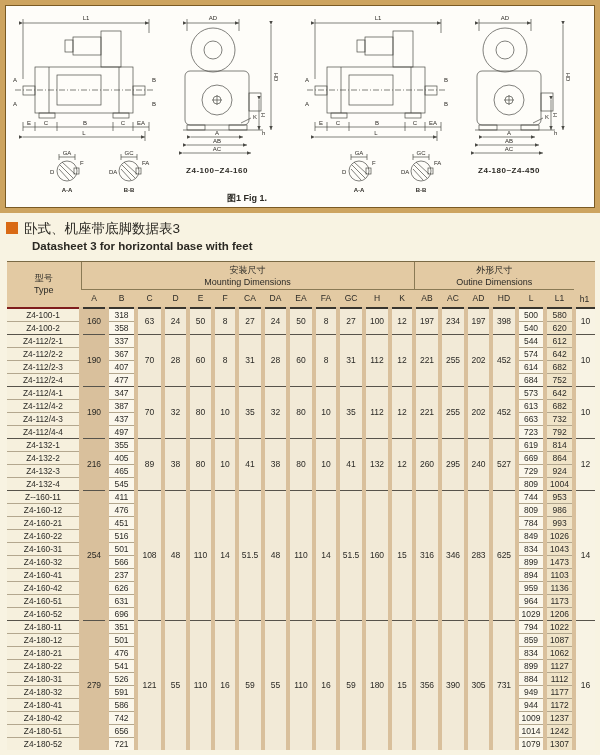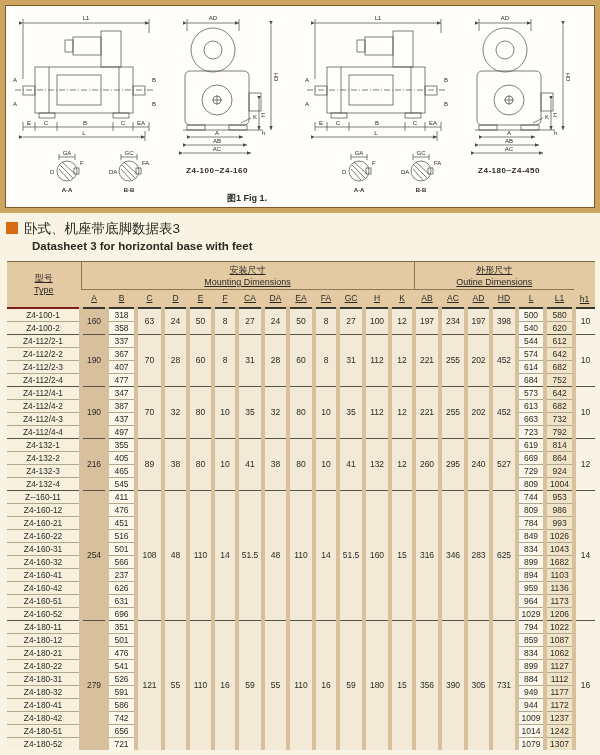--- a/index.html
+++ b/index.html
@@ -26,21 +26,21 @@
   
   .sec-title{position:absolute;left:6px;top:220px;display:flex;align-items:flex-start;}
   .bullet{width:12px;height:12px;background:#d96a15;margin:2px 6px 0 0;}
   .t-zh{font-size:13.5px;font-weight:normal;color:#2b2923;}
   .t-en{position:absolute;left:24px;top:240px;font-size:11.5px;font-weight:bold;color:#2b2923;margin-left:8px;}
   .unit{position:absolute;right:9px;top:248px;font-size:8.5px;margin-top:18px;}
 
   
   table{position:absolute;left:7px;top:261px;width:586px;border-collapse:collapse;
     table-layout:fixed;background:var(--tan);font-size:8.5px;color:#2b2a26;}
-  thead th{background:var(--headband);font-weight:normal;padding:0;text-decoration:underline;}
+  thead th{background:var(--headband);font-weight:normal;padding:0;}
   thead tr.sections th{border-top:1px solid #7a6a45;height:28px;line-height:12px;}
   thead th .zh{font-size:9px;display:block;}
   thead th .en{font-size:9px;display:block;}
   th.mount-head,th.out-head{border-left:1px solid #8a7a55;border-bottom:1px solid #8a7a55;}
   th.h1-head{vertical-align:bottom;padding-bottom:2px;border-left:none;}
   thead tr.letters th{height:18px;font-size:8.5px;border-bottom:2px solid #38352e;}
   th.type-head{border-bottom:2px solid #7f1d1d;}
   th.h1-head{border-bottom:2px solid #38352e;}
 
   tbody td{height:13px;line-height:12px;padding:0;text-align:center;vertical-align:middle;
@@ -442,21 +442,21 @@
         <tr>
           <td class="col-type rt">Z4-160-31</td>
           <td class="col-B rt">501</td>
           <td class="col-L rt">834</td>
           <td class="col-L1 rt">1043</td>
         </tr>
         <tr>
           <td class="col-type rt">Z4-160-32</td>
           <td class="col-B rt">566</td>
           <td class="col-L rt">899</td>
-          <td class="col-L1 rt">1682</td>
+          <td class="col-L1 rt">1473</td>
         </tr>
         <tr>
           <td class="col-type rt">Z4-160-41</td>
           <td class="col-B rt">237</td>
           <td class="col-L rt">894</td>
           <td class="col-L1 rt">1103</td>
         </tr>
         <tr>
           <td class="col-type rt">Z4-160-42</td>
           <td class="col-B rt">626</td>

